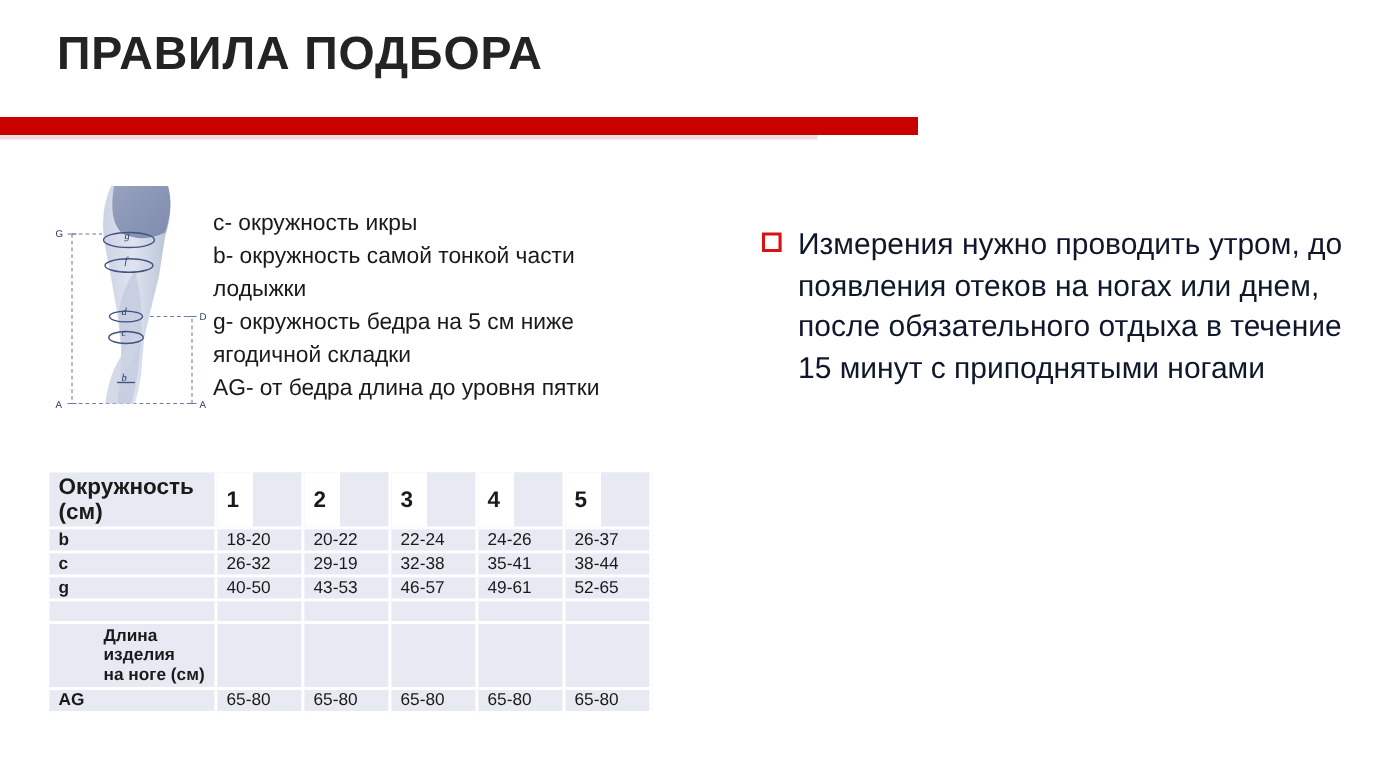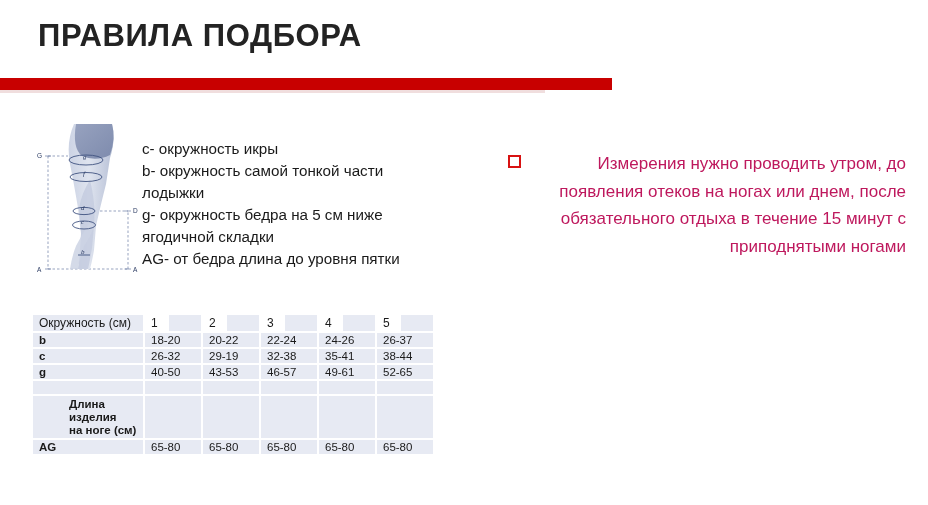--- a/index.html
+++ b/index.html
@@ -95,24 +95,23 @@
     position: absolute;
     left: 0px;
     top: 0px;
     width: 9px;
     height: 9px;
     border: 2px solid #d81212;
     background: #ffffff;
   }
   #bullet-text {
     padding-left: 24px;
-    font-size: 17px;
+    font-size: 20px;
     line-height: 27.5px;
-    color: #be185d;
-    text-align: right;
+    color: #0f172a;
   }
 
   
   #size-table {
     position: absolute;
     left: 33px;
     top: 315px;
     border-collapse: separate;
     border-spacing: 0;
     font-size: 11.5px;
@@ -125,21 +124,21 @@
     border-bottom: 2px solid #ffffff;
     padding: 1px 5px 1px 6px;
     text-align: left;
     vertical-align: middle;
     font-weight: normal;
     height: 15px;
     box-sizing: border-box;
   }
   #size-table .col-label { width: 112px; font-weight: bold; }
   #size-table .col-val   { width: 58px; }
-  #size-table tr.head td { font-weight: normal; font-size: 12px; }
+  #size-table tr.head td { font-weight: bold; font-size: 15px; }
   #size-table tr.head td.col-val {
     background-image: linear-gradient(to right, #ffffff 0 24px, #e7eaf3 24px 100%);
   }
   #size-table td.strong { font-weight: bold; }
   #size-table tr.spacer td { height: 15px; }
   #size-table tr.len td { height: 18px; padding-left: 36px; }
   #size-table td.len-label {
     font-weight: bold;
     line-height: 13px;
     padding-top: 2px;

